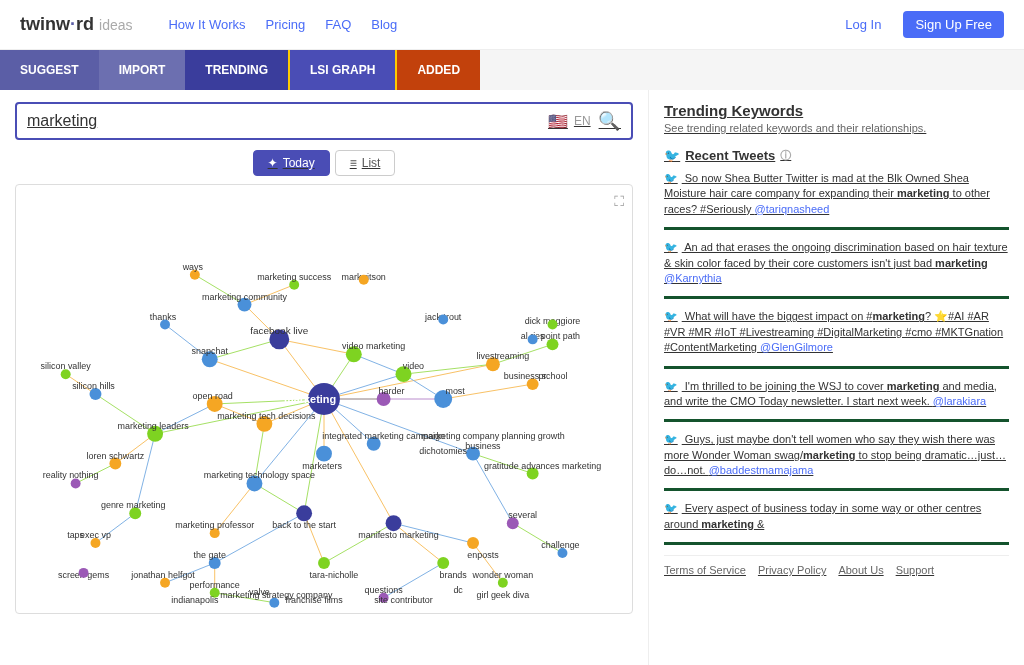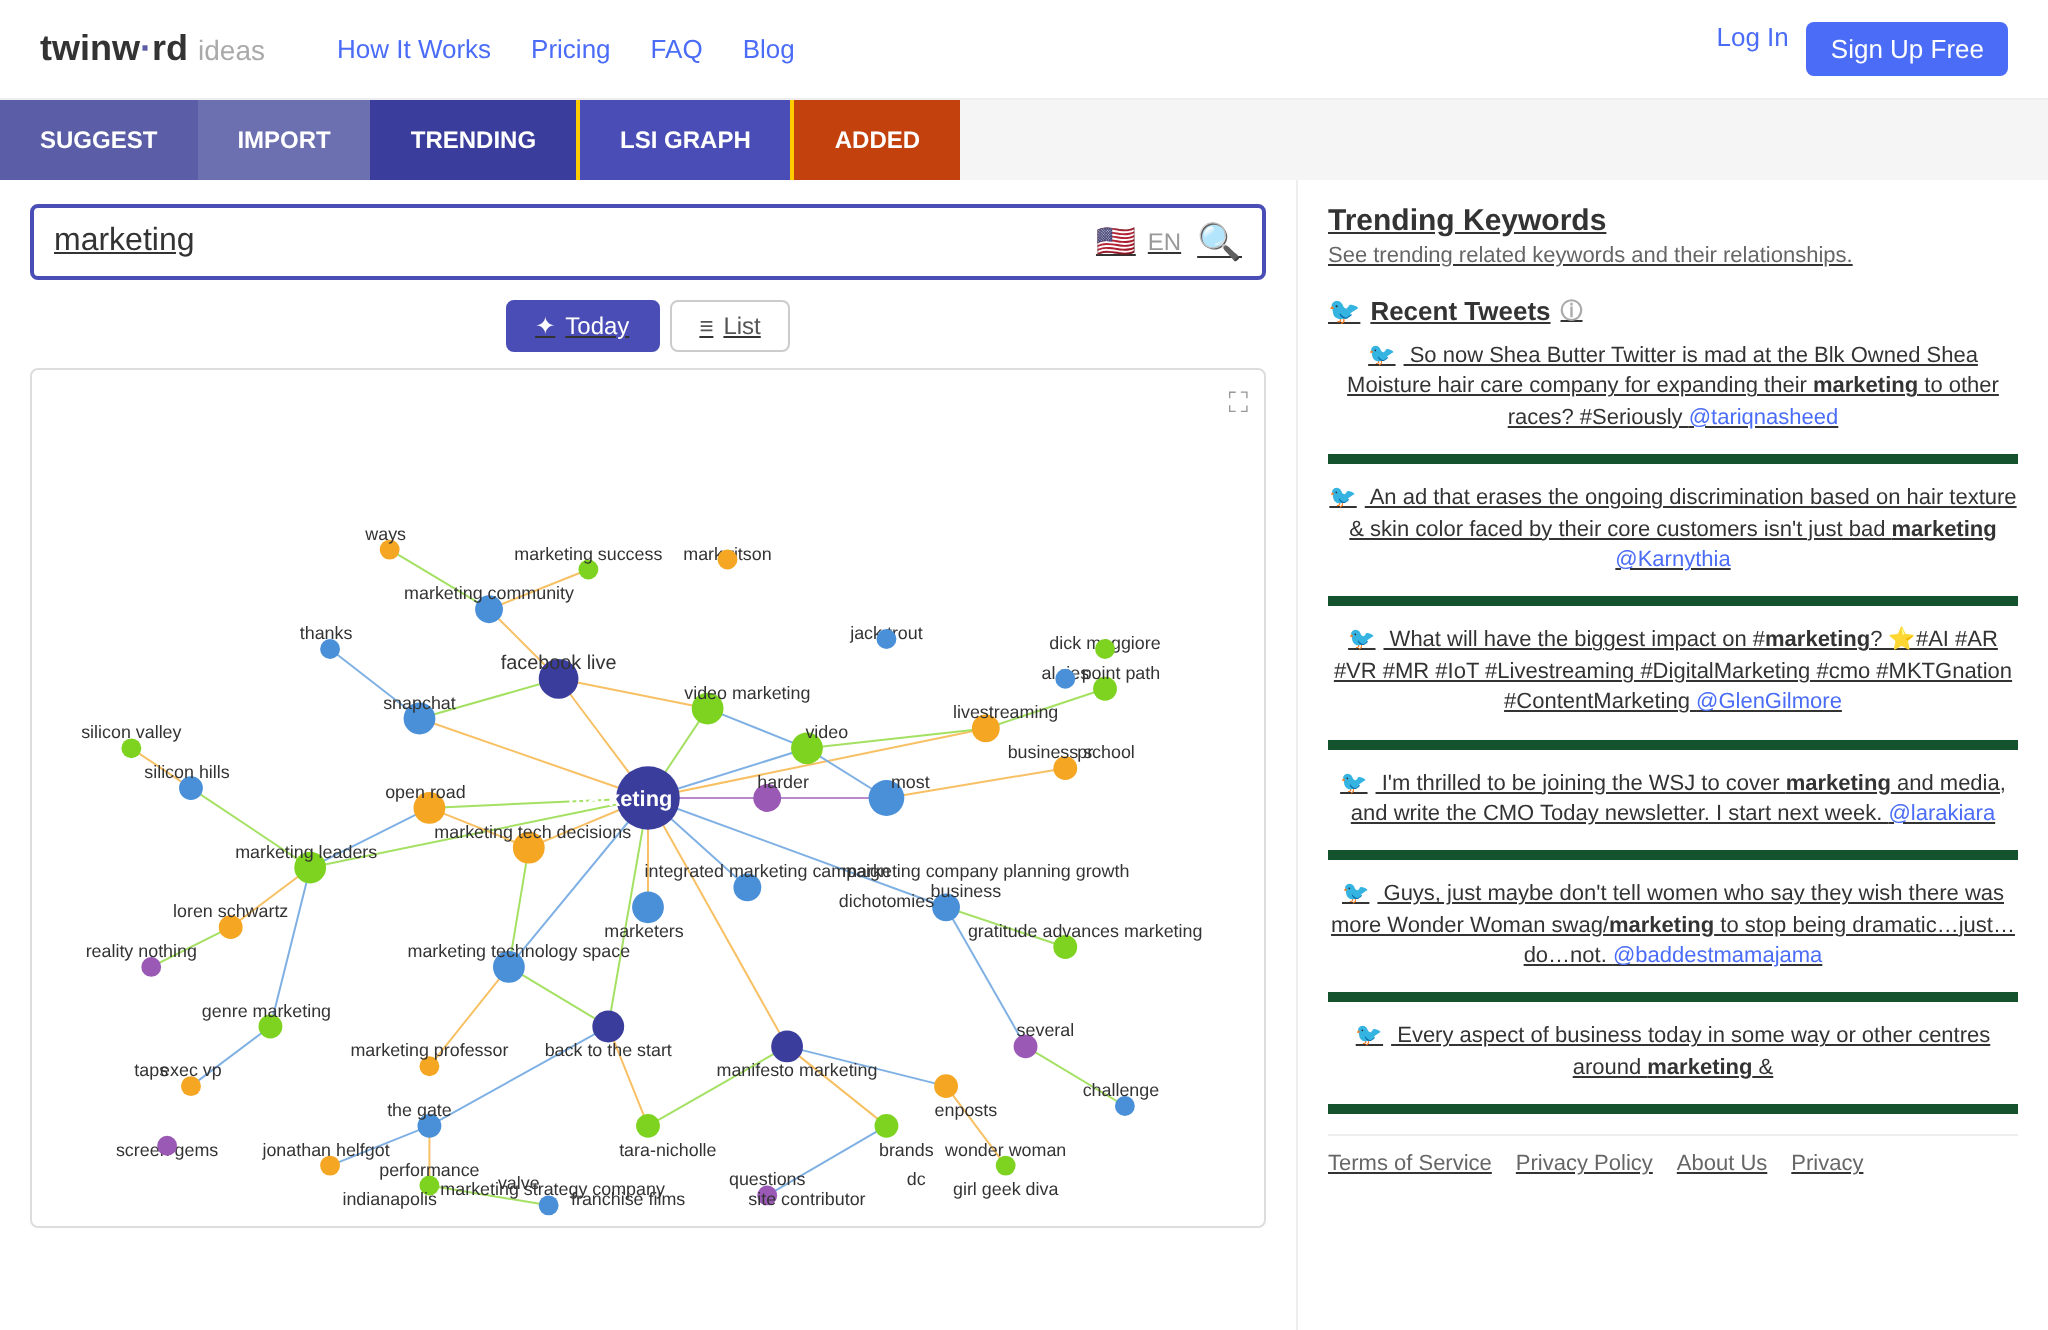--- a/index.html
+++ b/index.html
@@ -8,21 +8,21 @@
     
     #header {
       display: flex; align-items: center; padding: 10px 20px;
       border-bottom: 1px solid #eee; height: 50px;
     }
     #logo { font-size: 18px; font-weight: bold; color: #333; margin-right: 36px; }
     #logo span { color: #5b5ea6; }
     #logo .ideas { color: #aaa; font-weight: normal; font-size: 14px; }
     #nav { display: flex; gap: 20px; flex: 1; }
     #nav a { text-decoration: none; color: #4a6cf7; font-size: 13px; }
-    #header-right { display: flex; gap: 9px; }
+    #header-right { display: flex; gap: 22px; align-items: center; }
     #header-right a { text-decoration: none; font-size: 13px; }
     .login-link { color: #4a6cf7; }
     .signup-btn { background: #4a6cf7; color: #fff; padding: 6px 12px; border-radius: 4px; font-size: 13px; }
 
     
     #tabs { display: flex; background: #f5f5f5; padding: 0; height: 40px; }
     .tab { padding: 0 20px; display: flex; align-items: center; cursor: pointer; font-size: 12px; font-weight: bold; color: #fff; text-transform: uppercase; }
     .tab.suggest { background: #5b5ea6; }
     .tab.import { background: #6c6fb0; }
     .tab.trending { background: #3a3d9c; }
@@ -60,21 +60,21 @@
     #graph-container .expand-icon {
       position: absolute; top: 8px; right: 8px; color: #999; font-size: 14px; cursor: pointer;
     }
     #graph-svg { width: 100%; height: 100%; }
 
     
     #trending-title { font-size: 15px; font-weight: bold; color: #333; margin-bottom: 3px; }
     #trending-desc { font-size: 11px; color: #666; margin-bottom: 14px; }
     #recent-tweets-header { display: flex; align-items: center; gap: 5px; font-weight: bold; font-size: 13px; margin-bottom: 8px; }
     .info-icon { color: #aaa; font-size: 11px; cursor: pointer; }
-    .tweet { font-size: 11px; color: #333; margin-bottom: 10px; line-height: 1.4; padding-bottom: 10px; border-bottom: 5px solid #14532d; text-align: center; }
+    .tweet { font-size: 11px; color: #333; margin-bottom: 10px; line-height: 1.4; padding-bottom: 10px; border-bottom: 3px solid #14532d; }
     .tweet .keyword { font-weight: bold; }
     .tweet .handle { color: #4a6cf7; }
     .twitter-bird { color: #1da1f2; margin-right: 4px; }
 
     #footer-links { display: flex; gap: 12px; font-size: 11px; color: #666; margin-top: 10px; padding-top: 8px; border-top: 1px solid #eee; }
     #footer-links a { color: #666; text-decoration: none; }
 
     
     .node-label { font-size: 10px; font-family: Arial, sans-serif; }
   </style>
@@ -338,17 +338,17 @@
       <div class="tweet">
         <span class="twitter-bird">🐦</span>
         Every aspect of business today in some way or other centres around <span class="keyword">marketing</span> &amp;
       </div>
     </div>
 
     <div id="footer-links">
       <a href="#">Terms of Service</a>
       <a href="#">Privacy Policy</a>
       <a href="#">About Us</a>
-      <a href="#">Privacy</a>
+      <a href="#">Support</a>
     </div>
 
   </div>
 </div>
 
 </body></html>

